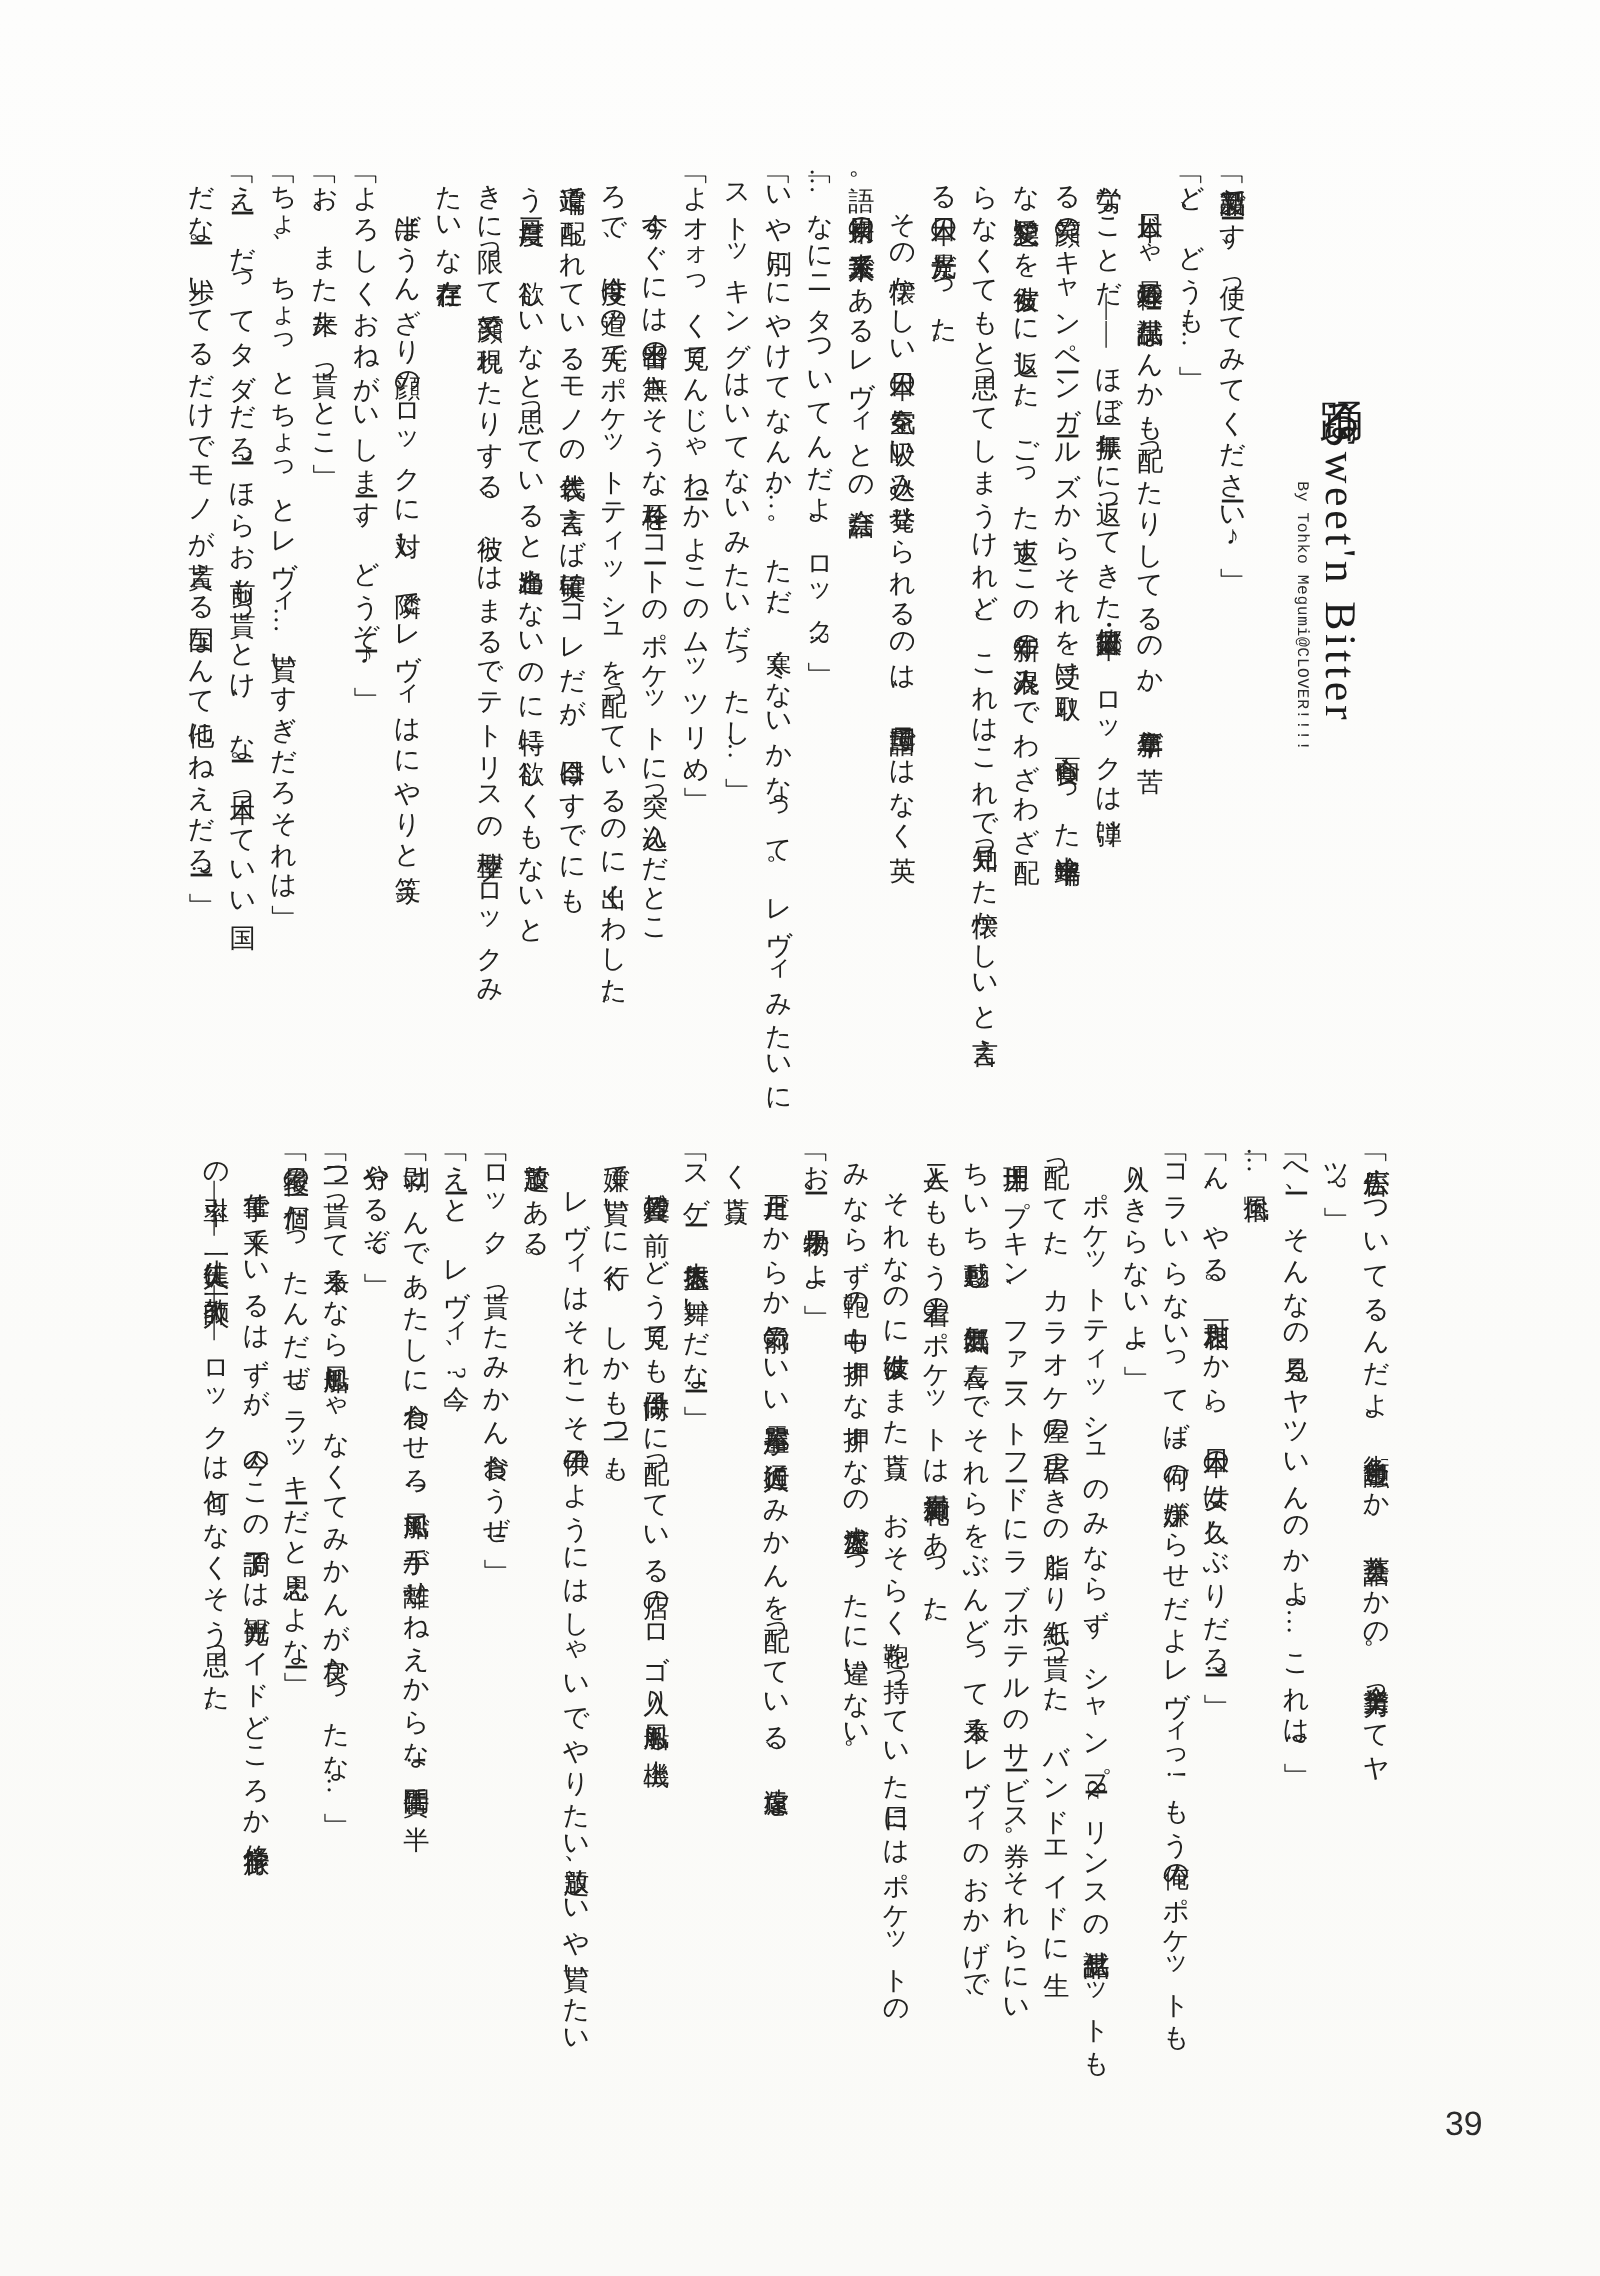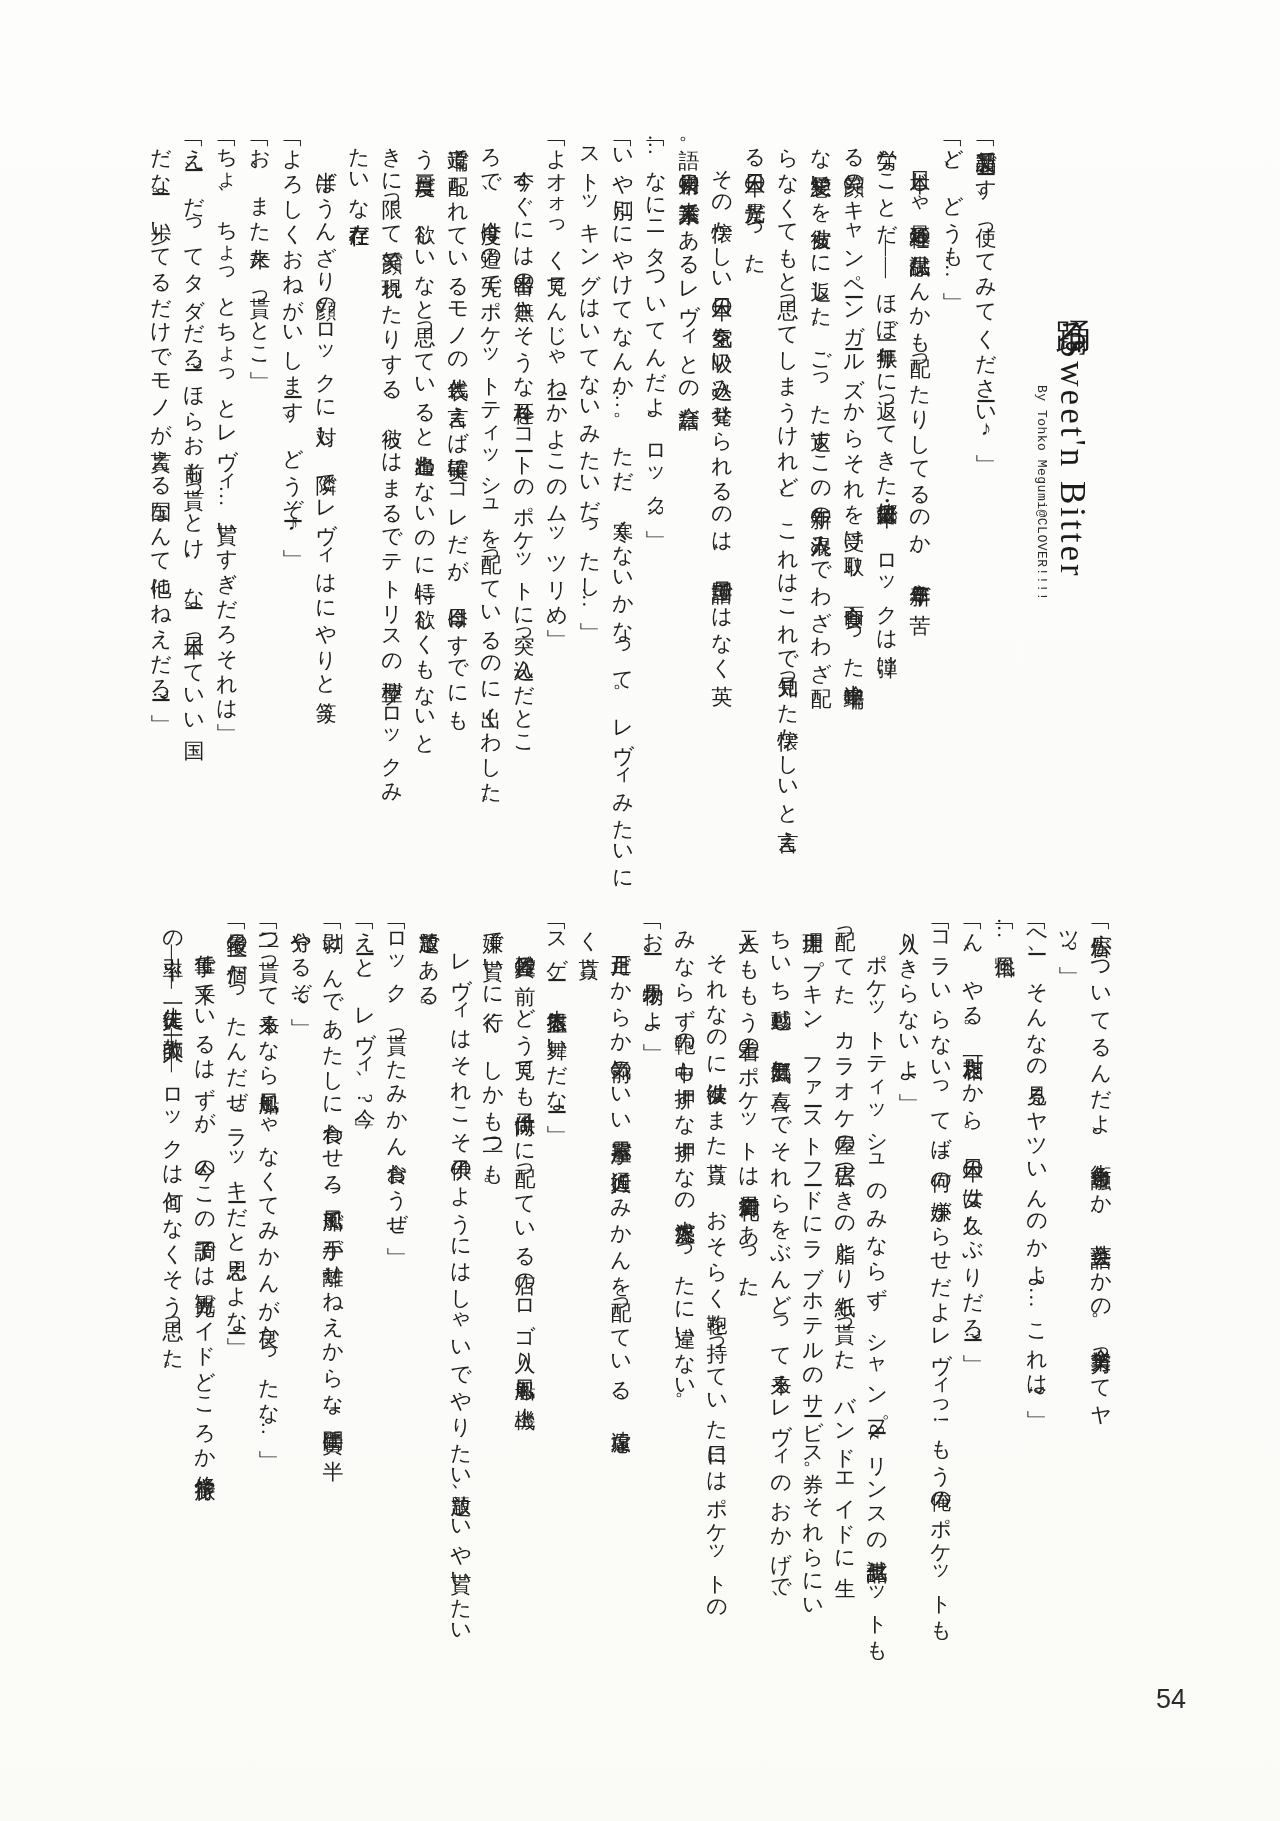--- a/index.html
+++ b/index.html
@@ -154,13 +154,13 @@
     <div class="vcol">「ロック、貰ったみかん食おうぜ!」</div>
     <div class="vcol">「えーと、レヴィ、今?」</div>
     <div class="vcol">「剥け!んであたしに食わせろ!風船で手が離せねえからな!手間賃に半</div>
     <div class="vcol">分やるぞ?」</div>
     <div class="vcol">「二つ貰って来るなら風船じゃなくてみかんが良かったな…」</div>
     <div class="vcol">「最後の一個だったんだぜ?ラッキーだと思えよなー」</div>
     <div class="vcol">　仕事で来ているはずが、今のこの調子では観光ガイドどころか修学旅行</div>
     <div class="vcol">の引率――生徒一人に教師一人――ロックは何となくそう思った。</div>
   </div>
 
-<div class="page-number">54</div>
+<div class="page-number">39</div>
 
 </body></html>

